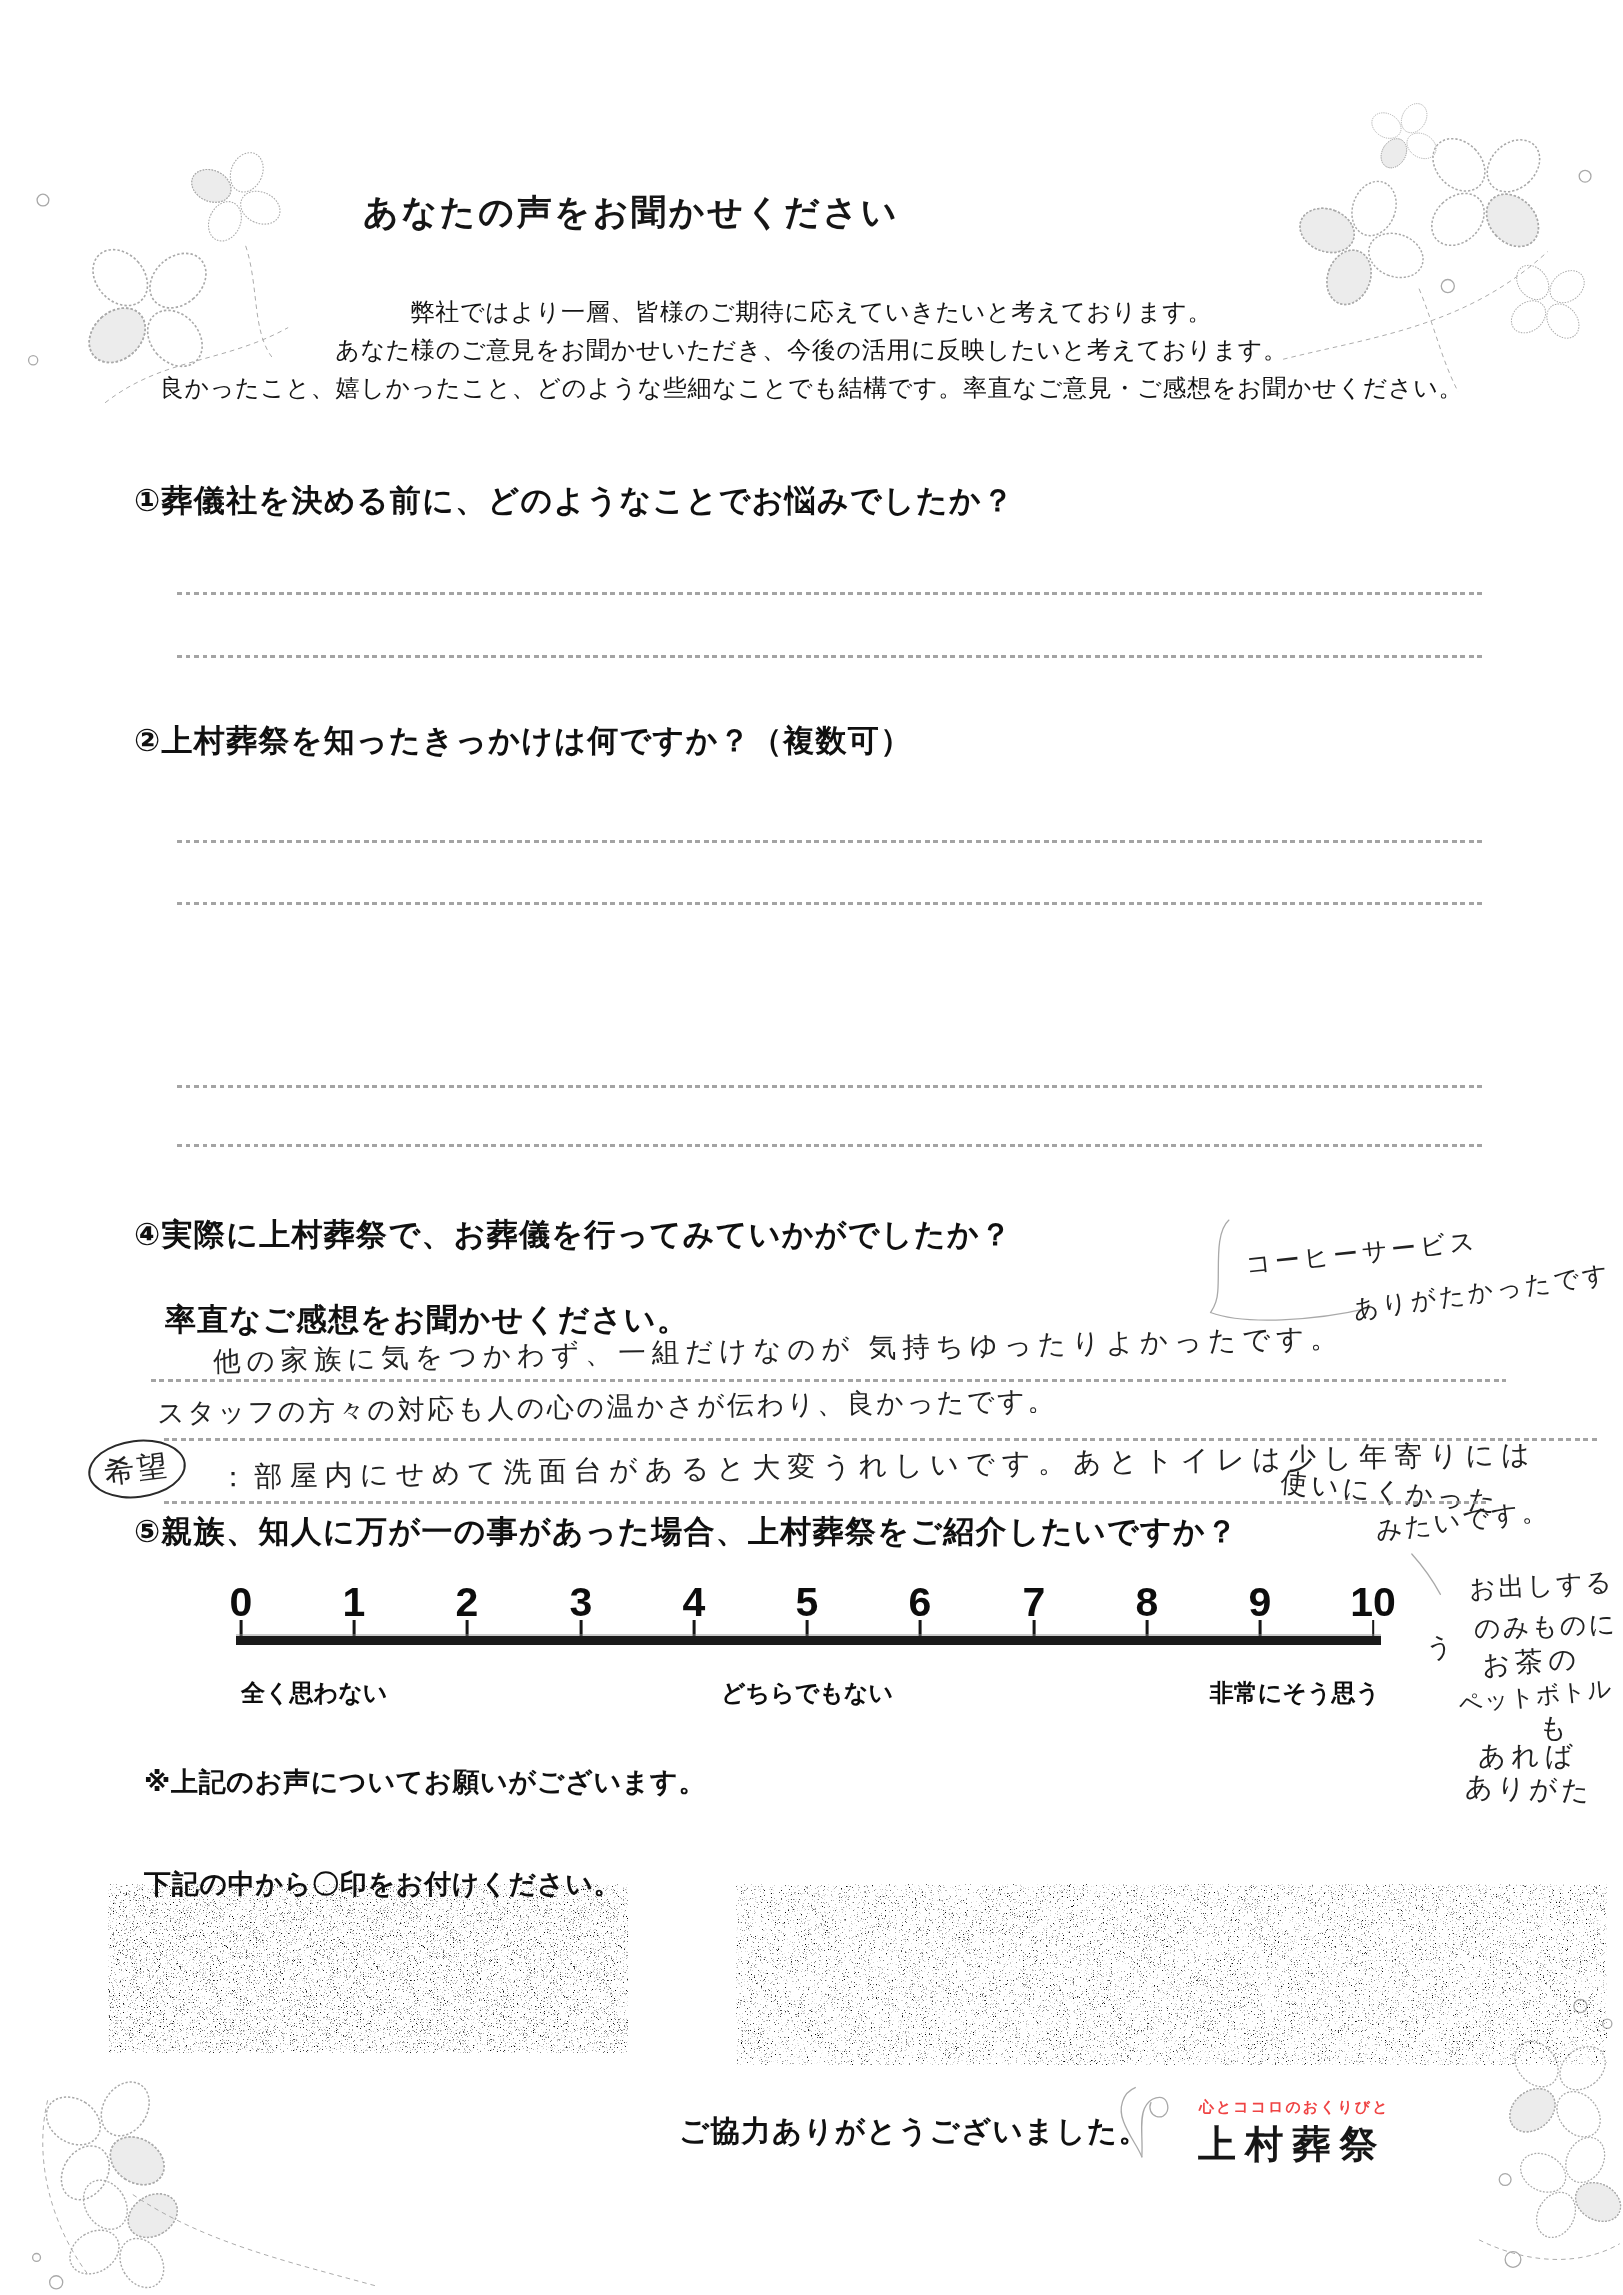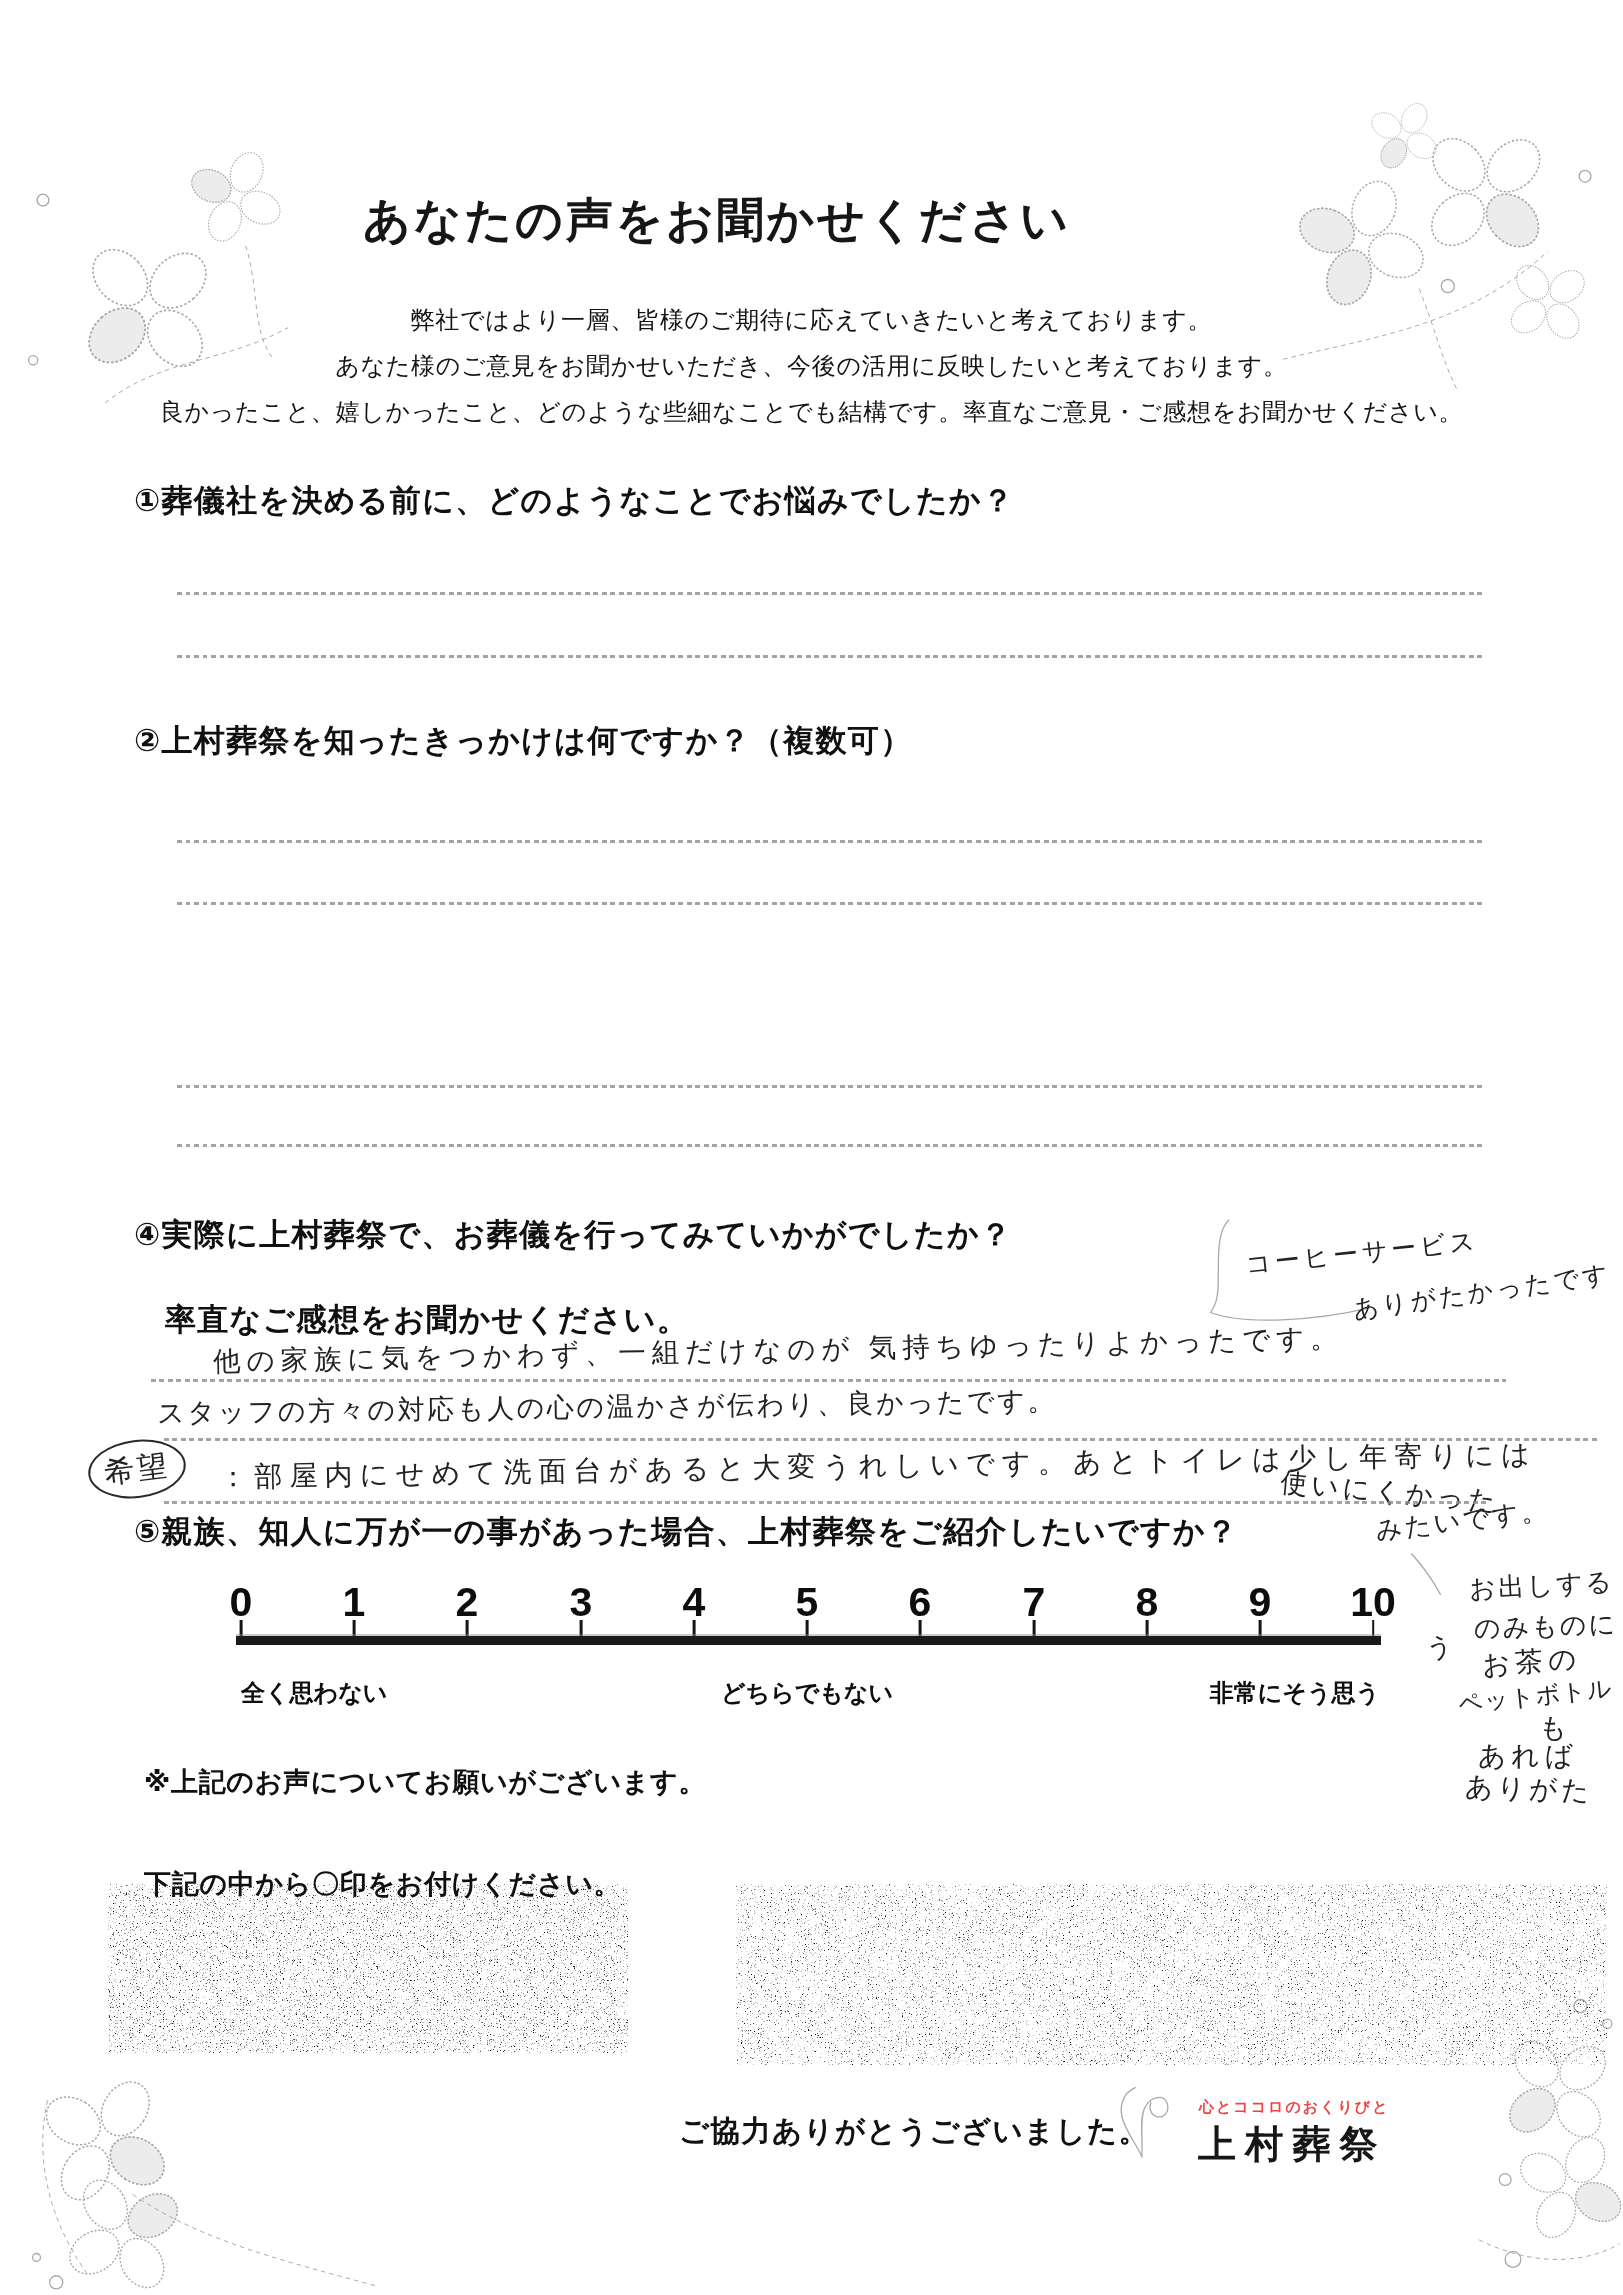--- a/index.html
+++ b/index.html
@@ -8,23 +8,23 @@
   
   .deco{position:absolute;}
   .deco use,.deco ellipse,.deco circle,.deco path{fill:none;stroke:#a9a9a9;stroke-width:2;}
   .deco use{stroke-dasharray:3 2.5;}
   .deco .shade{fill:#ececec;stroke:#c2c2c2;}
   .deco .dash{stroke-dasharray:7 6;stroke-width:1.5;}
   .noise{position:absolute;}
   
   #title{position:absolute;left:363px;top:189px;margin:0;
          font-family:"Liberation Serif","DejaVu Serif",serif;
-         font-size:47px;font-weight:600;letter-spacing:2.6px;color:#161616;white-space:nowrap;}
+         font-size:35px;font-weight:600;letter-spacing:2.6px;color:#161616;white-space:nowrap;}
   .intro{position:absolute;left:98px;top:293px;width:1427px;text-align:center;}
-  .intro p{margin:8px;font-size:24px;line-height:38px;letter-spacing:0.7px;font-weight:500;color:#141414;}
+  .intro p{margin:0;font-size:24px;line-height:38px;letter-spacing:0.7px;font-weight:500;color:#141414;}
   .q{position:absolute;margin:0;font-size:31px;font-weight:800;letter-spacing:1.3px;color:#101010;white-space:nowrap;}
   .dotline{position:absolute;height:2.6px;opacity:.8;
            background:repeating-linear-gradient(90deg,#8d8d8d 0 4.6px,rgba(255,255,255,0) 4.6px 8.5px);}
   
   .hw{position:absolute;margin:0;color:#222;font-weight:400;white-space:nowrap;}
   .wish-circle{display:inline-block;border:2.6px solid #2a2a2a;border-radius:50%;
                padding:6.5px 14.4px;transform:rotate(-7deg);}
   
   #scale-ticks{position:absolute;left:241px;top:1587px;width:1139px;height:50px;}
   .tick{position:absolute;top:0;transform:translateX(-50%);display:flex;flex-direction:column;align-items:center;}

